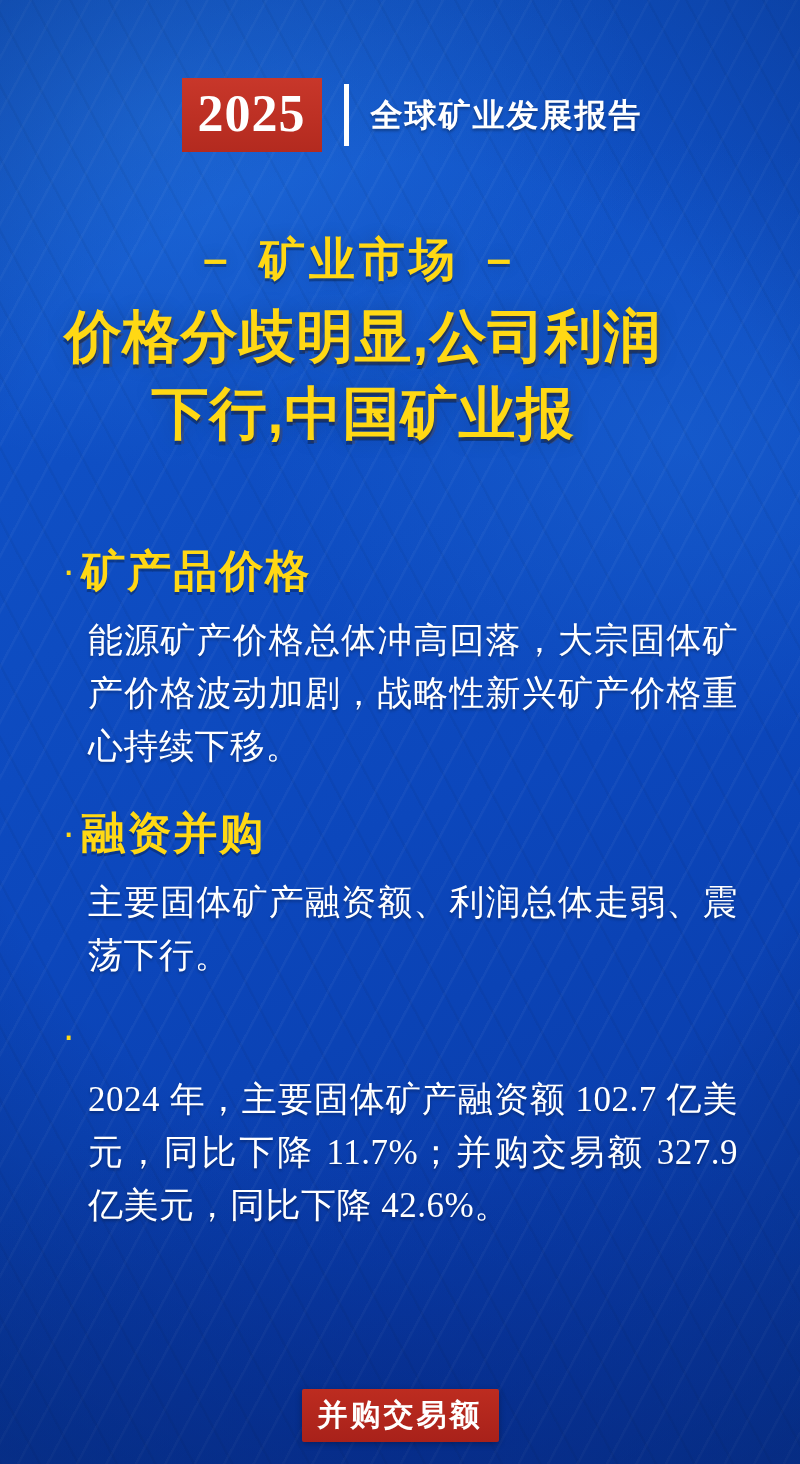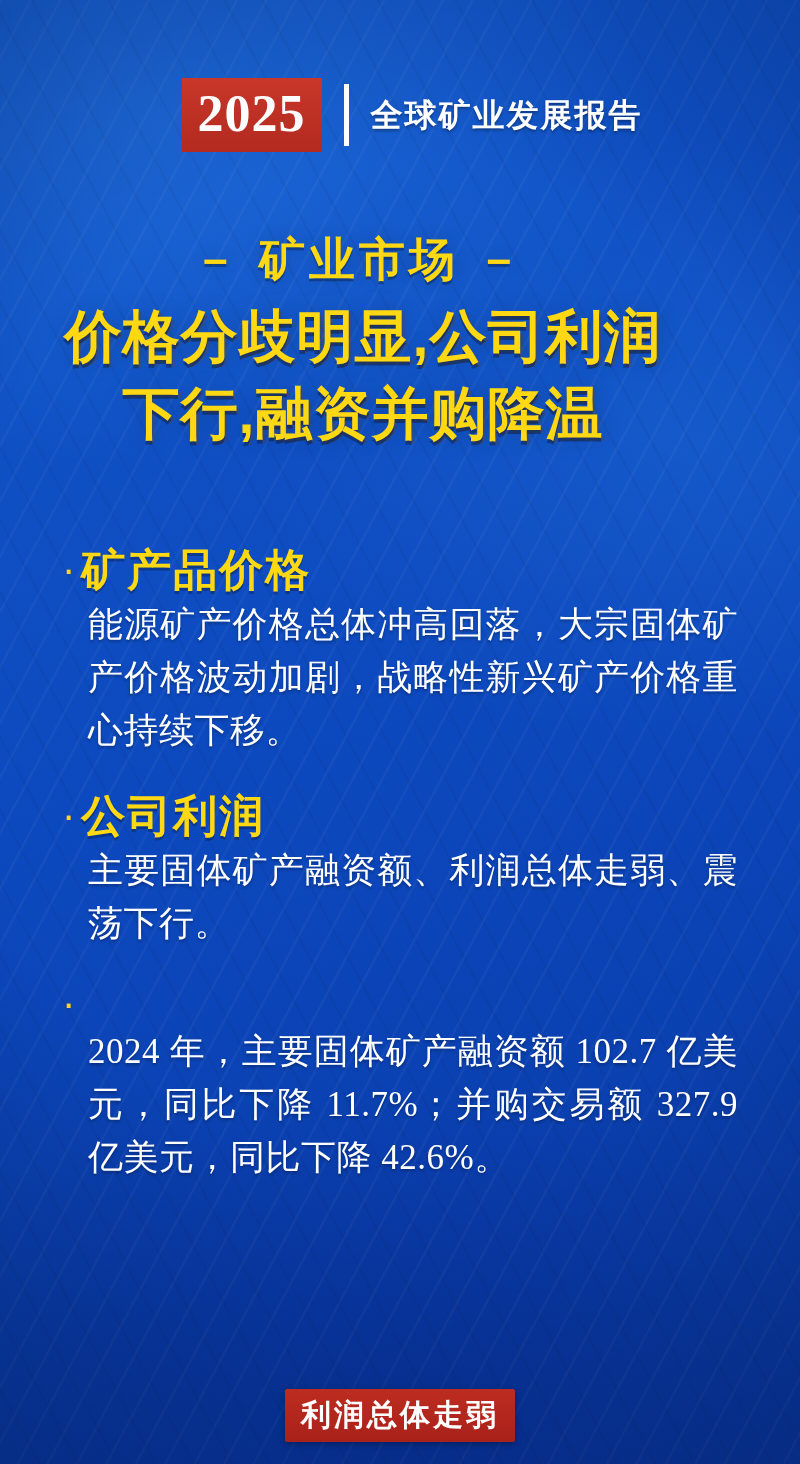--- a/index.html
+++ b/index.html
@@ -125,28 +125,29 @@
   }
   .bullet-dot {
     color: #ffd814;
     font-size: 40px;
     line-height: 1;
     margin-right: 6px;
     transform: translateY(-2px);
   }
   .section-title {
     color: #ffd814;
-    font-family: Liberation Serif, serif;
+    font-family: Liberation Sans, sans-serif;
     font-weight: bold;
     font-size: 44px;
     letter-spacing: 2px;
     line-height: 1.2;
     text-shadow: 0 3px 0 rgba(0,0,0,0.26);
   }
   .section-body {
+    margin-top: 16px;
     padding: 0 62px 0 88px;
     color: #ffffff;
     font-family: "Liberation Serif", serif;
     font-size: 35px;
     line-height: 1.52;
     letter-spacing: 0.5px;
     text-shadow: 0 2px 3px rgba(0,0,0,0.30);
     text-align: justify;
   }
 
@@ -186,49 +187,49 @@
   <div class="header">
     <div class="year-badge">2025</div>
     <div class="divider-bar"></div>
     <div class="header-title">全球矿业发展报告</div>
   </div>
 
   <div class="headline-block">
     <div class="kicker">－ 矿业市场 －</div>
     <div class="headline">
       <span class="ln">价格分歧明显,公司利润</span>
-      <span class="ln">下行,融资并购降温</span>
+      <span class="ln">下行,中国矿业报</span>
     </div>
   </div>
 
   <div class="sections">
 
     <div class="section">
       <div class="section-head">
         <span class="bullet-dot">·</span>
         <span class="section-title">矿产品价格</span>
       </div>
       <div class="section-body">能源矿产价格总体冲高回落，大宗固体矿产价格波动加剧，战略性新兴矿产价格重心持续下移。</div>
     </div>
 
     <div class="section">
       <div class="section-head">
         <span class="bullet-dot">·</span>
-        <span class="section-title">公司利润</span>
+        <span class="section-title">融资并购</span>
       </div>
       <div class="section-body">主要固体矿产融资额、利润总体走弱、震荡下行。</div>
     </div>
 
     <div class="section">
       <div class="section-head">
         <span class="bullet-dot">·</span>
       </div>
       <div class="section-body">2024 年，主要固体矿产融资额 102.7 亿美元，同比下降 11.7%；并购交易额 327.9 亿美元，同比下降 42.6%。</div>
     </div>
 
   </div>
 
   <div class="footer">
     <div class="logo-box">
-      <div class="logo-text">利润总体走弱</div>
+      <div class="logo-text">并购交易额</div>
     </div>
   </div>
 </div>
 
 </body></html>

